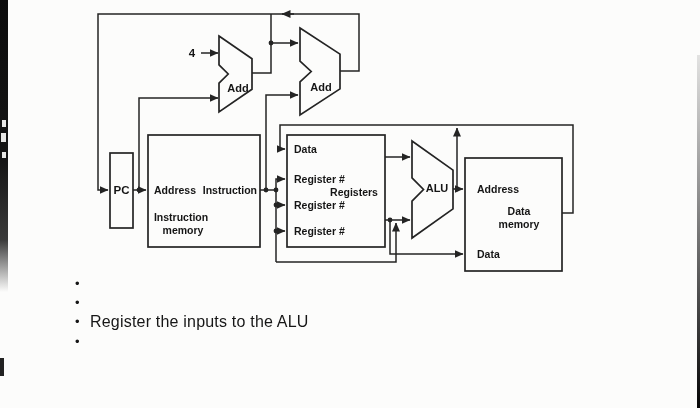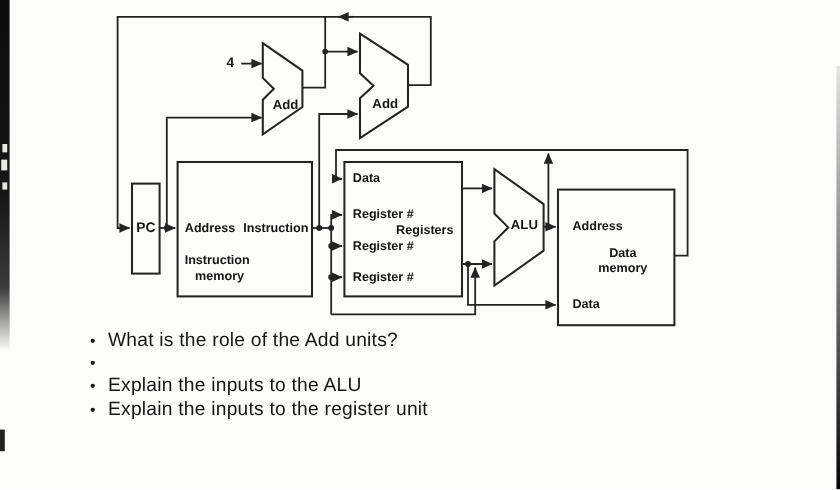--- a/index.html
+++ b/index.html
@@ -111,32 +111,30 @@
 
     <text class="port-label" x="477" y="189" dominant-baseline="central">Address</text>
     <text class="unit-label" x="519" y="211" text-anchor="middle" dominant-baseline="central">Data</text>
     <text class="unit-label" x="519" y="224" text-anchor="middle" dominant-baseline="central">memory</text>
     <text class="port-label" x="477" y="254" dominant-baseline="central">Data</text>
   </svg>
 
   <div id="questions">
     <div class="q-row">
       <span class="q-bullet">•</span>
-      <span>What is the role of the Add units?</span>
     </div>
     <div class="q-row">
       <span class="q-bullet">•</span>
     </div>
     <div class="q-row">
       <span class="q-bullet">•</span>
-      <span>Explain the inputs to the ALU</span>
+      <span>Register the inputs to the ALU</span>
     </div>
     <div class="q-row">
       <span class="q-bullet">•</span>
-      <span>Explain the inputs to the register unit</span>
     </div>
   </div>
 
   <div class="left-bar">
     <span class="speck" style="left:2px;top:120px;width:4px;height:7px;"></span>
     <span class="speck" style="left:1px;top:133px;width:5px;height:9px;"></span>
     <span class="speck" style="left:2px;top:152px;width:4px;height:6px;"></span>
   </div>
   <div class="left-blob"></div>
   <div class="right-edge"></div>

